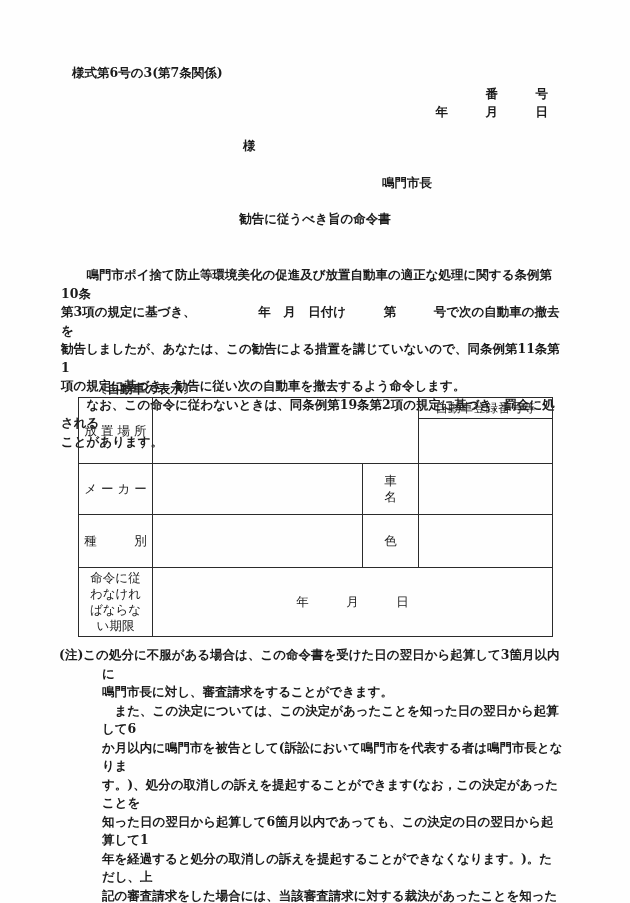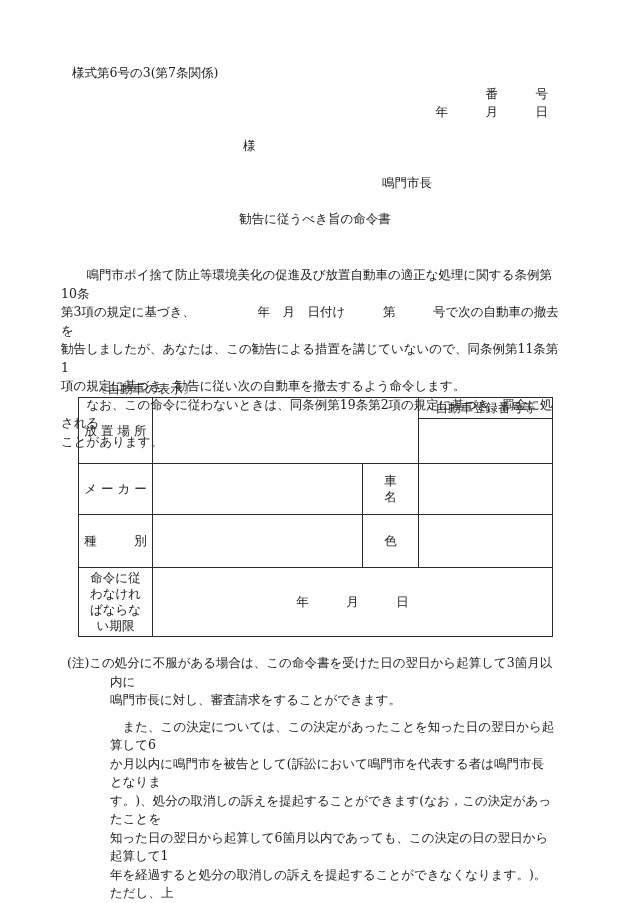--- a/index.html
+++ b/index.html
@@ -11,21 +11,21 @@
     position: relative;
     width: 630px;
     height: 903px;
     background: #fefefe;
     color: #1b1b1b;
     font-family: "DejaVu Serif", "Liberation Serif", serif;
     font-size: 12.5px;
     line-height: 18.5px;
     overflow: hidden;
   }
-  .abs { position: absolute; }
+  .abs { position: absolute; font-weight: bold; }
   .prelines { white-space: pre-line; }
 
   .form-number   { left: 72px;  top: 64px; }
   .ref-line      { left: 0; right: 82px; top: 85px;  text-align: right; }
   .date-line     { left: 0; right: 82px; top: 103px; text-align: right; }
   .addressee     { left: 243px; top: 137px; }
   .sender        { left: 382px; top: 174px; }
   .doc-title     { left: 0; right: 0; top: 210px; text-align: center; }
 
   .body-text     { left: 61px;  top: 266px; width: 503px; }
@@ -57,21 +57,21 @@
   .row-type       { height: 53px; padding-left: 24px; }
   .row-deadline   { height: 65px; }
 
   .notes {
     left: 59px; top: 646px;
     width: 504px;
     padding-left: 43px;
     box-sizing: content-box;
     width: 461px;
   }
-  .notes p { margin: 8px; }
+  .notes p { margin: 0; }
   .notes .hang { text-indent: -43px; }
 </style>
 </head>
 <body>
 
 <div class="page">
 
   <div class="abs form-number">様式第6号の3(第7条関係)</div>
 
   <div class="abs ref-line">番　　　号</div>

